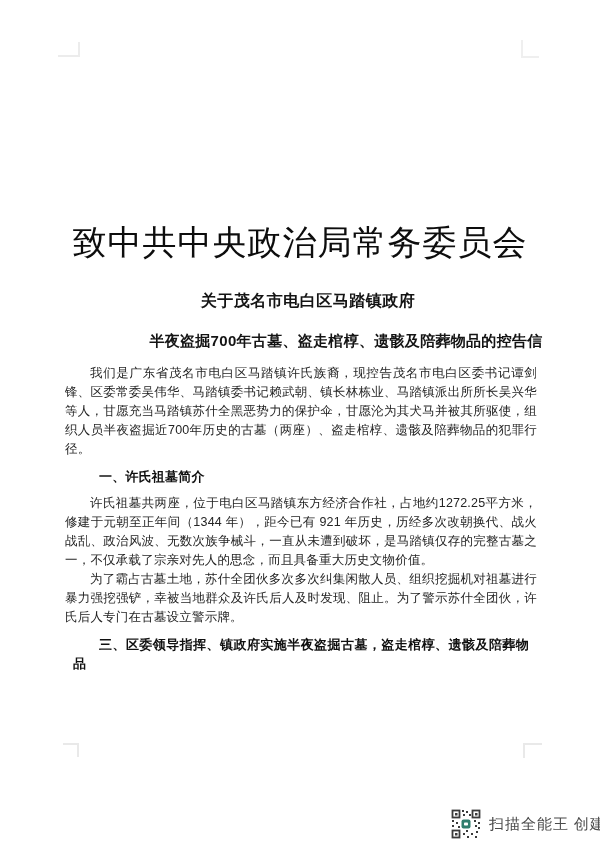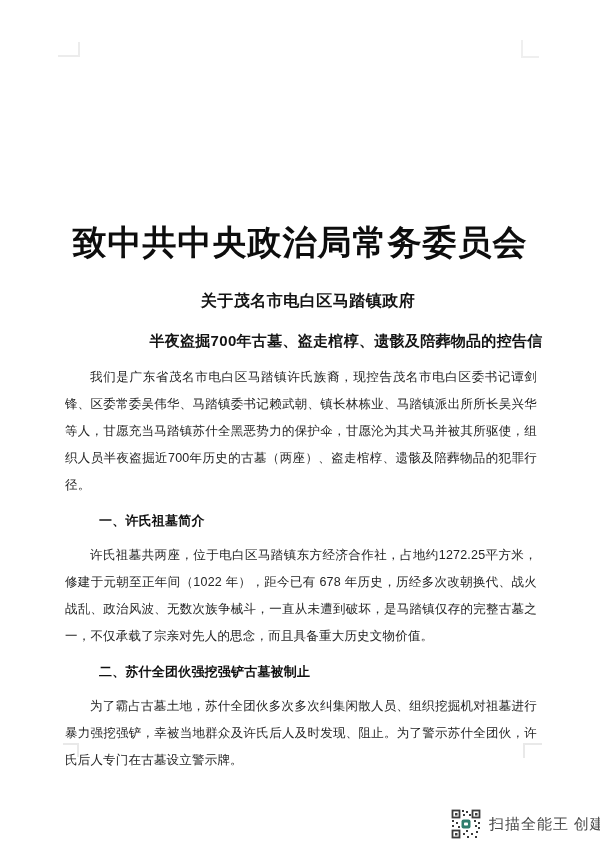--- a/index.html
+++ b/index.html
@@ -17,39 +17,39 @@
   
   .corner { position: absolute; }
   .corner.tl { left: 58px; top: 42px;  width: 20px; height: 13px; border-bottom: 2px solid #ececec; border-right: 2px solid #ececec; }
   .corner.tr { left: 521px; top: 40px; width: 16px; height: 16px; border-bottom: 2px solid #efefef; border-left: 2px solid #efefef; }
   .corner.bl { left: 63px; top: 743px; width: 14px; height: 12px; border-top: 2px solid #e9e9e9; border-right: 2px solid #e9e9e9; }
   .corner.br { left: 523px; top: 743px; width: 17px; height: 13px; border-top: 2px solid #e9e9e9; border-left: 2px solid #e9e9e9; }
 
   .doc-title {
     position: absolute; top: 220px; left: 0; width: 600px;
     margin: 0; text-align: center;
-    font-size: 34px; font-weight: 700; letter-spacing: 1px;
+    font-size: 34px; font-weight: 400; letter-spacing: 1px;
     color: #0d0d0d;
   }
   .doc-subtitle {
     position: absolute; top: 279px; left: 0; width: 592px;
     margin: 12px; text-align: center;
     font-size: 16px; font-weight: 700; letter-spacing: 0.5px;
     color: #141414;
   }
   .doc-headline {
     position: absolute; top: 326px; left: 0; width: 600px;
     margin: 6px; text-align: center;
     font-size: 15px; font-weight: 700; letter-spacing: 0.3px;
     color: #141414;
     padding-left: 40px;
   }
   .doc-body {
     position: absolute; top: 364px; left: 65px; width: 472px;
-    font-size: 12.5px; line-height: 27px;
+    font-size: 12.5px; line-height: 19px;
     text-align: justify; color: #242424;
     letter-spacing: 0.2px;
   }
   .para    { margin: 0; text-indent: 2em; }
   .section { margin: 8px; text-indent: 2em; font-weight: 700; color: #101010; font-size: 13px; }
 
   .watermark {
     position: absolute; left: 451px; top: 809px;
     display: flex; align-items: center; gap: 8px;
   }
@@ -70,23 +70,23 @@
   <div class="corner bl"></div>
   <div class="corner br"></div>
 
   <h1 class="doc-title">致中共中央政治局常务委员会</h1>
   <h2 class="doc-subtitle">关于茂名市电白区马踏镇政府</h2>
   <h3 class="doc-headline">半夜盗掘700年古墓、盗走棺椁、遗骸及陪葬物品的控告信</h3>
 
   <div class="doc-body">
     <p class="para">我们是广东省茂名市电白区马踏镇许氏族裔，现控告茂名市电白区委书记谭剑锋、区委常委吴伟华、马踏镇委书记赖武朝、镇长林栋业、马踏镇派出所所长吴兴华等人，甘愿充当马踏镇苏什全黑恶势力的保护伞，甘愿沦为其犬马并被其所驱使，组织人员半夜盗掘近700年历史的古墓（两座）、盗走棺椁、遗骸及陪葬物品的犯罪行径。</p>
     <p class="section">一、许氏祖墓简介</p>
-    <p class="para">许氏祖墓共两座，位于电白区马踏镇东方经济合作社，占地约1272.25平方米，修建于元朝至正年间（1022 年），距今已有 678 年历史，历经多次改朝换代、战火战乱、政治风波、无数次族争械斗，一直从未遭到破坏，是马踏镇仅存的完整古墓之一，不仅承载了宗亲对先人的思念，而且具备重大历史文物价值。</p>
-    <p class="section">二、苏什全团伙强挖强铲古墓被制止</p>
+    <p class="para">许氏祖墓共两座，位于电白区马踏镇东方经济合作社，占地约1272.25平方米，修建于元朝至正年间（1344 年），距今已有 921 年历史，历经多次改朝换代、战火战乱、政治风波、无数次族争械斗，一直从未遭到破坏，是马踏镇仅存的完整古墓之一，不仅承载了宗亲对先人的思念，而且具备重大历史文物价值。</p>
     <p class="para">为了霸占古墓土地，苏什全团伙多次多次纠集闲散人员、组织挖掘机对祖墓进行暴力强挖强铲，幸被当地群众及许氏后人及时发现、阻止。为了警示苏什全团伙，许氏后人专门在古墓设立警示牌。</p>
+    <p class="section">三、区委领导指挥、镇政府实施半夜盗掘古墓，盗走棺椁、遗骸及陪葬物品</p>
   </div>
 
   <div class="watermark">
     <svg class="qr" width="30" height="30" viewBox="0 0 30 30">
       <rect width="30" height="30" fill="#ffffff"></rect>
       <g fill="none" stroke="#3b3b3b" stroke-width="1.8">
         <rect x="1.5" y="1.5" width="7" height="7"></rect>
         <rect x="21.5" y="1.5" width="7" height="7"></rect>
         <rect x="1.5" y="21.5" width="7" height="7"></rect>
       </g>

